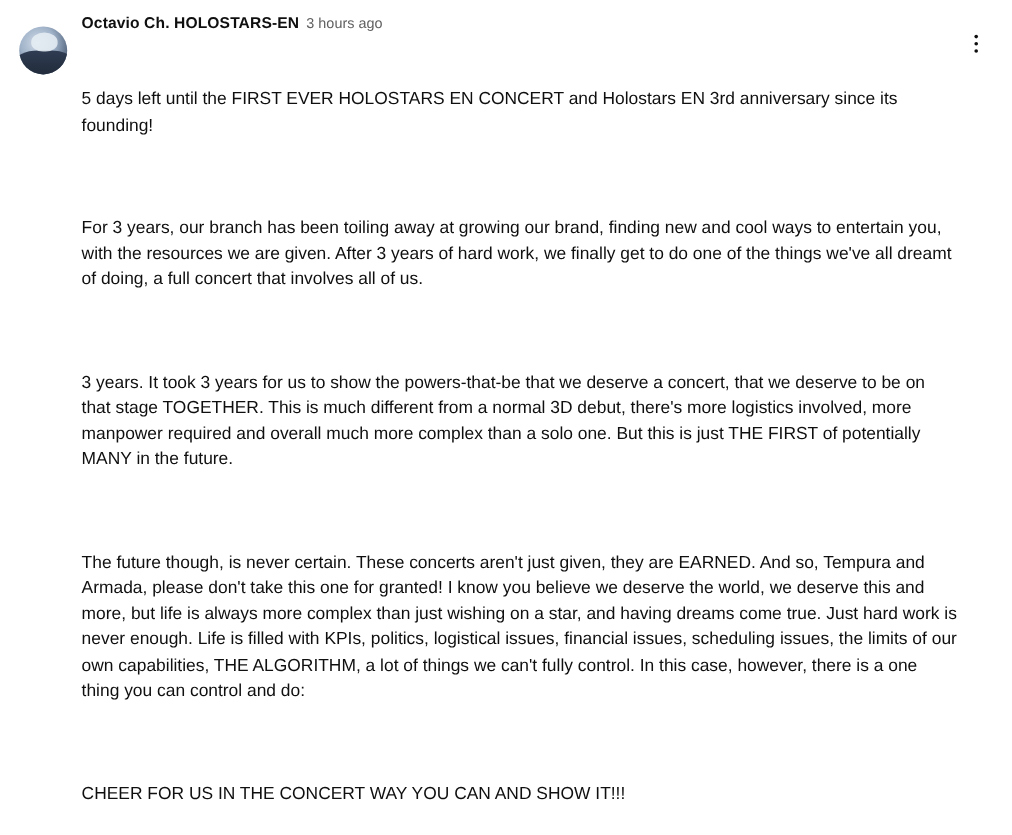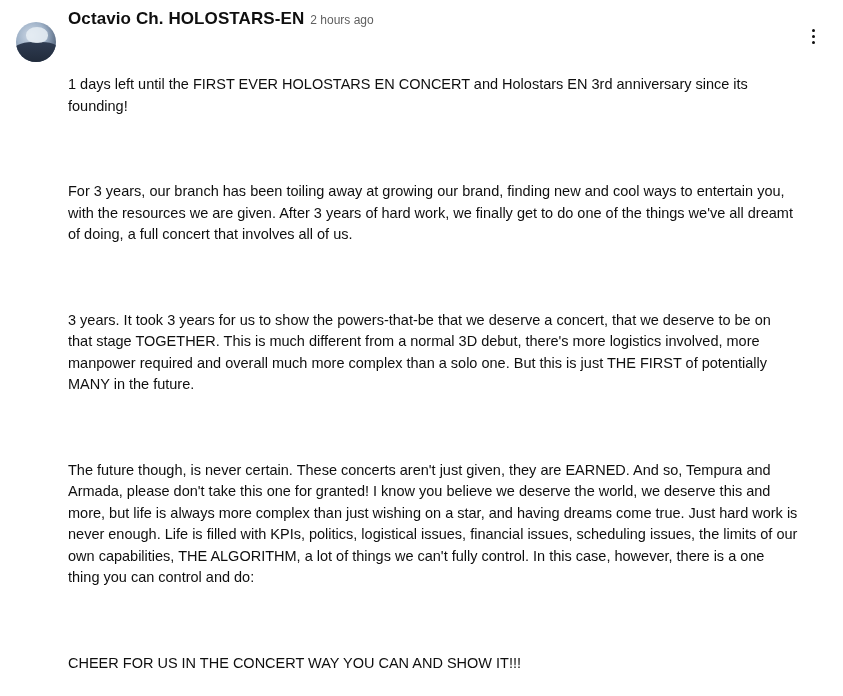--- a/index.html
+++ b/index.html
@@ -58,21 +58,21 @@
     margin-right: 45px;
   }
   .meta {
     display: flex;
     align-items: baseline;
     gap: 6px;
     line-height: 18px;
     margin-bottom: 2px;
   }
   .author {
-    font-size: 17px;
+    font-size: 13px;
     font-weight: bold;
     color: #0f0f0f;
     letter-spacing: .1px;
   }
   .timestamp {
     font-size: 12px;
     color: #606060;
   }
   .body {
     font-size: 14.5px;
@@ -118,25 +118,25 @@
 
   <div class="kebab">
     <span></span>
     <span></span>
     <span></span>
   </div>
 
   <div class="content">
     <div class="meta">
       <span class="author">Octavio Ch. HOLOSTARS-EN</span>
-      <span class="timestamp">2 hours ago</span>
+      <span class="timestamp">3 hours ago</span>
     </div>
 
     <div class="body">
-      <p>1 days left until the FIRST EVER HOLOSTARS EN CONCERT and Holostars EN 3rd anniversary since its founding!</p>
+      <p>5 days left until the FIRST EVER HOLOSTARS EN CONCERT and Holostars EN 3rd anniversary since its founding!</p>
       <p>For 3 years, our branch has been toiling away at growing our brand, finding new and cool ways to entertain you, with the resources we are given. After 3 years of hard work, we finally get to do one of the things we've all dreamt of doing, a full concert that involves all of us.</p>
       <p>3 years. It took 3 years for us to show the powers-that-be that we deserve a concert, that we deserve to be on that stage TOGETHER. This is much different from a normal 3D debut, there's more logistics involved, more manpower required and overall much more complex than a solo one. But this is just THE FIRST of potentially MANY in the future.</p>
       <p>The future though, is never certain. These concerts aren't just given, they are EARNED. And so, Tempura and Armada, please don't take this one for granted! I know you believe we deserve the world, we deserve this and more, but life is always more complex than just wishing on a star, and having dreams come true. Just hard work is never enough. Life is filled with KPIs, politics, logistical issues, financial issues, scheduling issues, the limits of our own capabilities, THE ALGORITHM, a lot of things we can't fully control. In this case, however, there is a one thing you can control and do:</p>
       <p>CHEER FOR US IN THE CONCERT WAY YOU CAN AND SHOW IT!!!</p>
       
       
       
     </div>
 
   </div>

